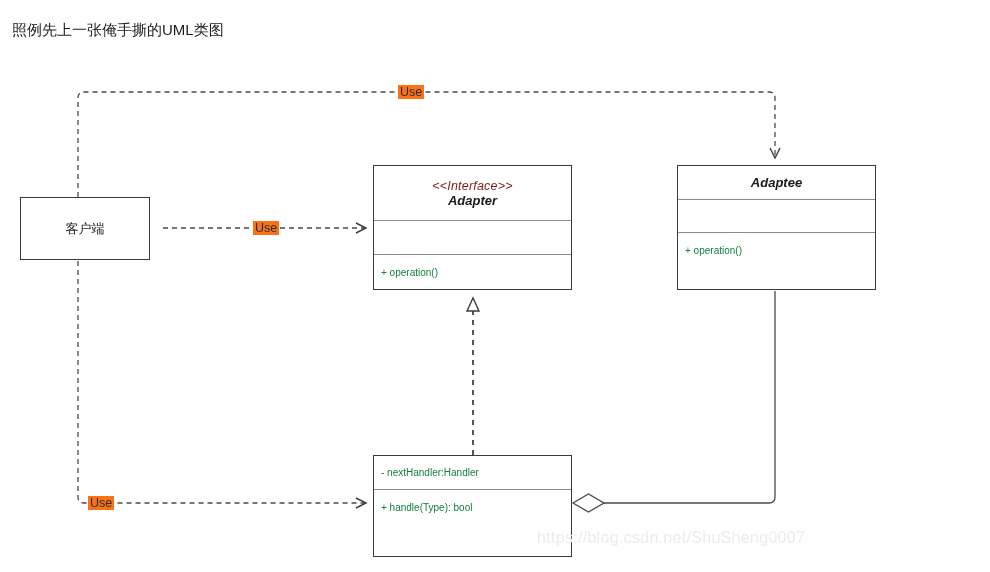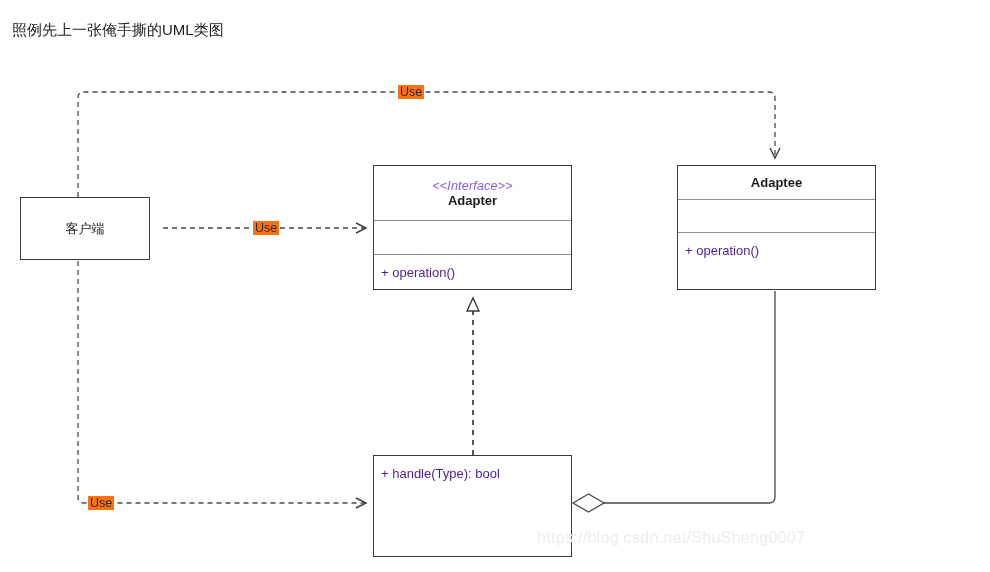--- a/index.html
+++ b/index.html
@@ -50,32 +50,33 @@
     overflow: hidden;
   }
   .uml-sec + .uml-sec {
     border-top: 1.6px solid #8d8d8d;
   }
   .uml-title {
     text-align: center;
     font-weight: bold;
     font-size: 13px;
     color: #1b1b1b;
+    font-style: italic;
   }
   .uml-stereo {
     display: block;
     font-style: italic;
     font-weight: normal;
     font-size: 12.5px;
-    color: #8b5cf6;
+    color: #7f1d1d;
     letter-spacing: 0.2px;
   }
   .uml-member {
-    font-size: 13px;
-    color: #4c1d95;
+    font-size: 10px;
+    color: #15803d;
     padding-left: 7px;
     white-space: nowrap;
   }
   .plain-label {
     font-size: 13px;
     color: #1b1b1b;
     text-align: center;
   }
   .edge-label {
     position: absolute;
@@ -166,20 +167,23 @@
     <div class="uml-sec c-center" style="height:33px;">
       <span class="uml-title">Adaptee</span>
     </div>
     <div class="uml-sec" style="height:33px;"></div>
     <div class="uml-sec v-center" style="height:57px;">
       <span class="uml-member" style="margin-top:-22px;">+ operation()</span>
     </div>
   </div>
 
   <div class="uml-box" style="left:373px; top:455px; width:199px; height:102px;">
+    <div class="uml-sec v-center" style="height:33px;">
+      <span class="uml-member">- nextHandler:Handler</span>
+    </div>
     <div class="uml-sec v-center" style="height:35px;">
       <span class="uml-member">+ handle(Type): bool</span>
     </div>
   </div>
 
   <div class="edge-label" style="left:398px; top:85px;">Use</div>
 
   <div class="edge-label" style="left:253px; top:221px;">Use</div>
 
   <div class="edge-label" style="left:88px; top:496px;">Use</div>

